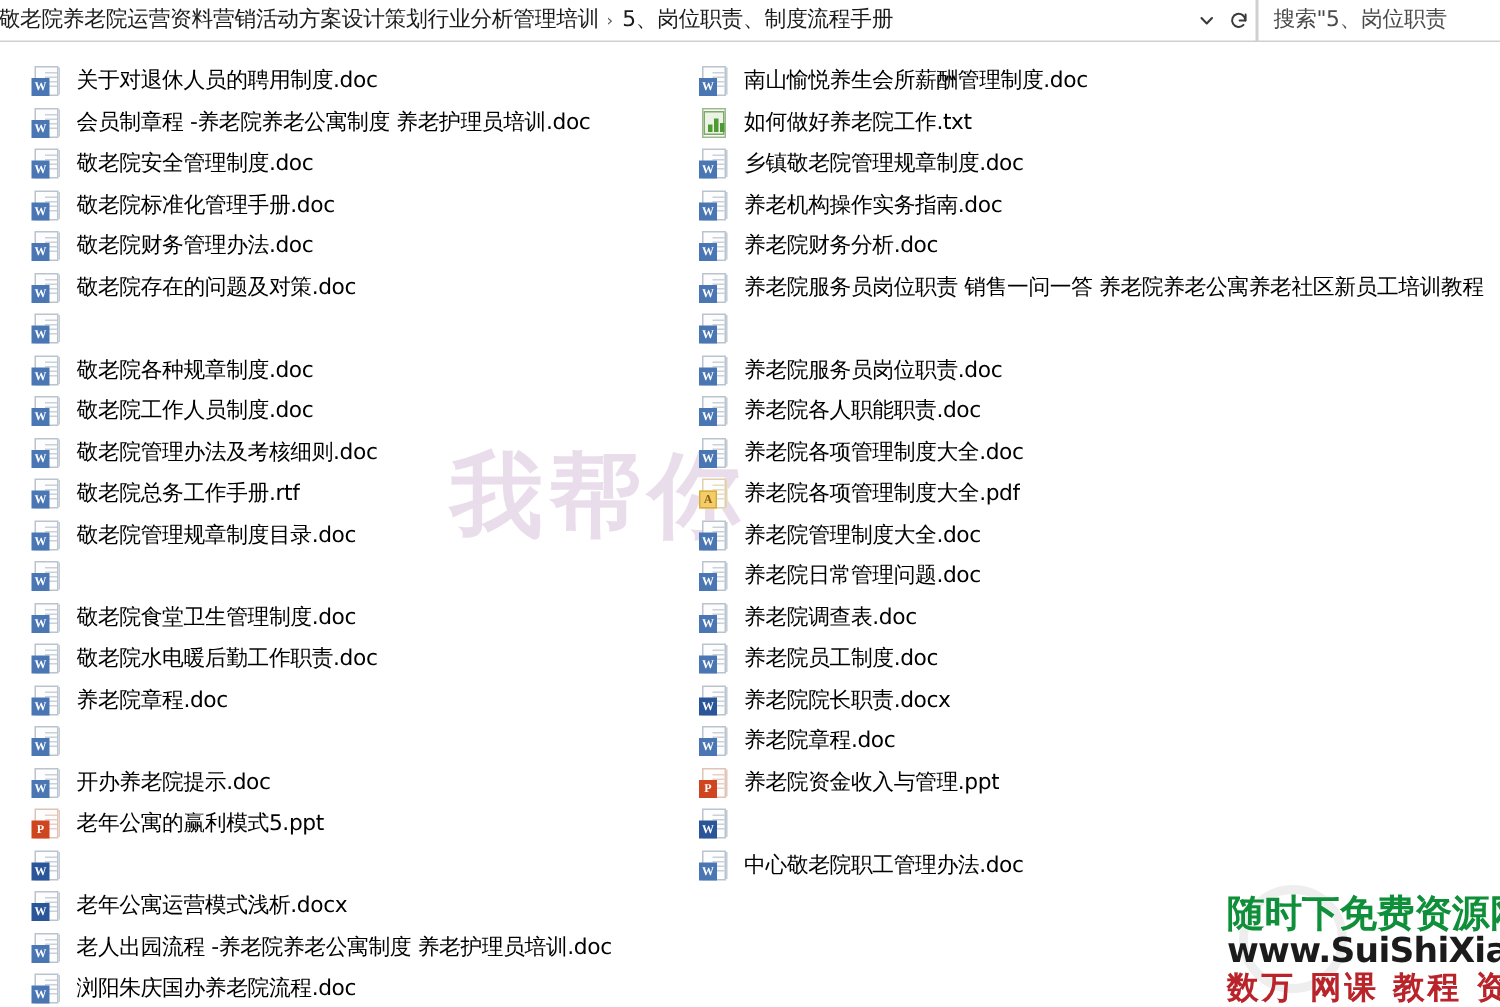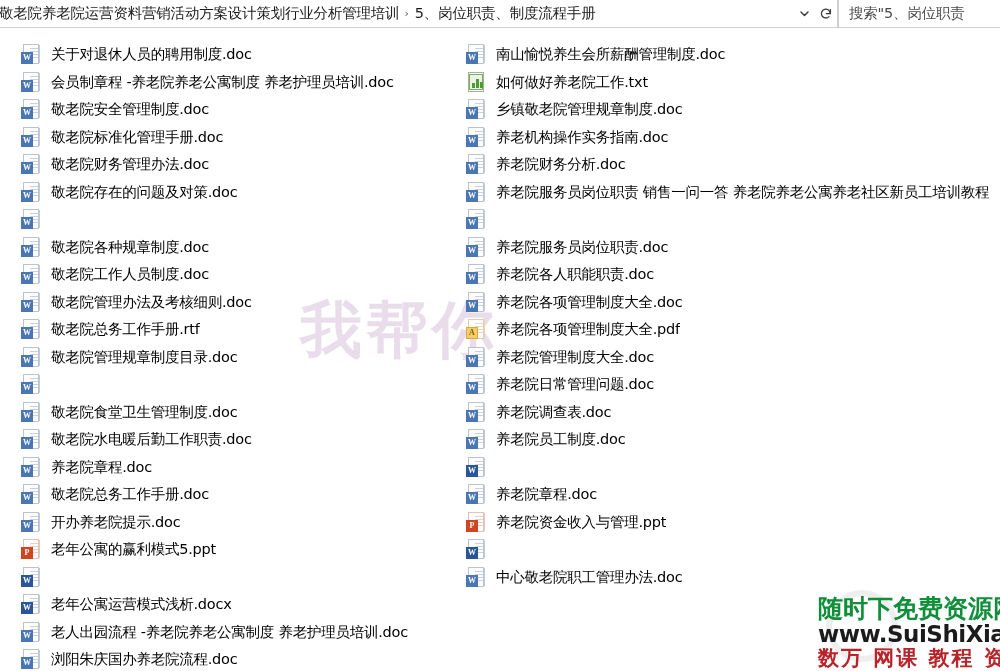--- a/index.html
+++ b/index.html
@@ -550,21 +550,20 @@
             <span class="sheet-back"></span>
             <span class="sheet"></span>
             <span class="lines">
               <i></i>
               <i></i>
               <i></i>
               <i></i>
             </span>
             <span class="badge">W</span>
           </span>
-          <span class="file-name">敬老院总务工作手册.doc</span>
         </div>
         <div class="file-row">
           <span class="ficon icon-doc">
             <span class="sheet-back"></span>
             <span class="sheet"></span>
             <span class="lines">
               <i></i>
               <i></i>
               <i></i>
               <i></i>
@@ -855,20 +854,21 @@
             <span class="sheet-back"></span>
             <span class="sheet"></span>
             <span class="lines">
               <i></i>
               <i></i>
               <i></i>
               <i></i>
             </span>
             <span class="badge">W</span>
           </span>
+          <span class="file-name">养老院院长职责.docx</span>
         </div>
         <div class="file-row">
           <span class="ficon icon-doc">
             <span class="sheet-back"></span>
             <span class="sheet"></span>
             <span class="lines">
               <i></i>
               <i></i>
               <i></i>
               <i></i>

